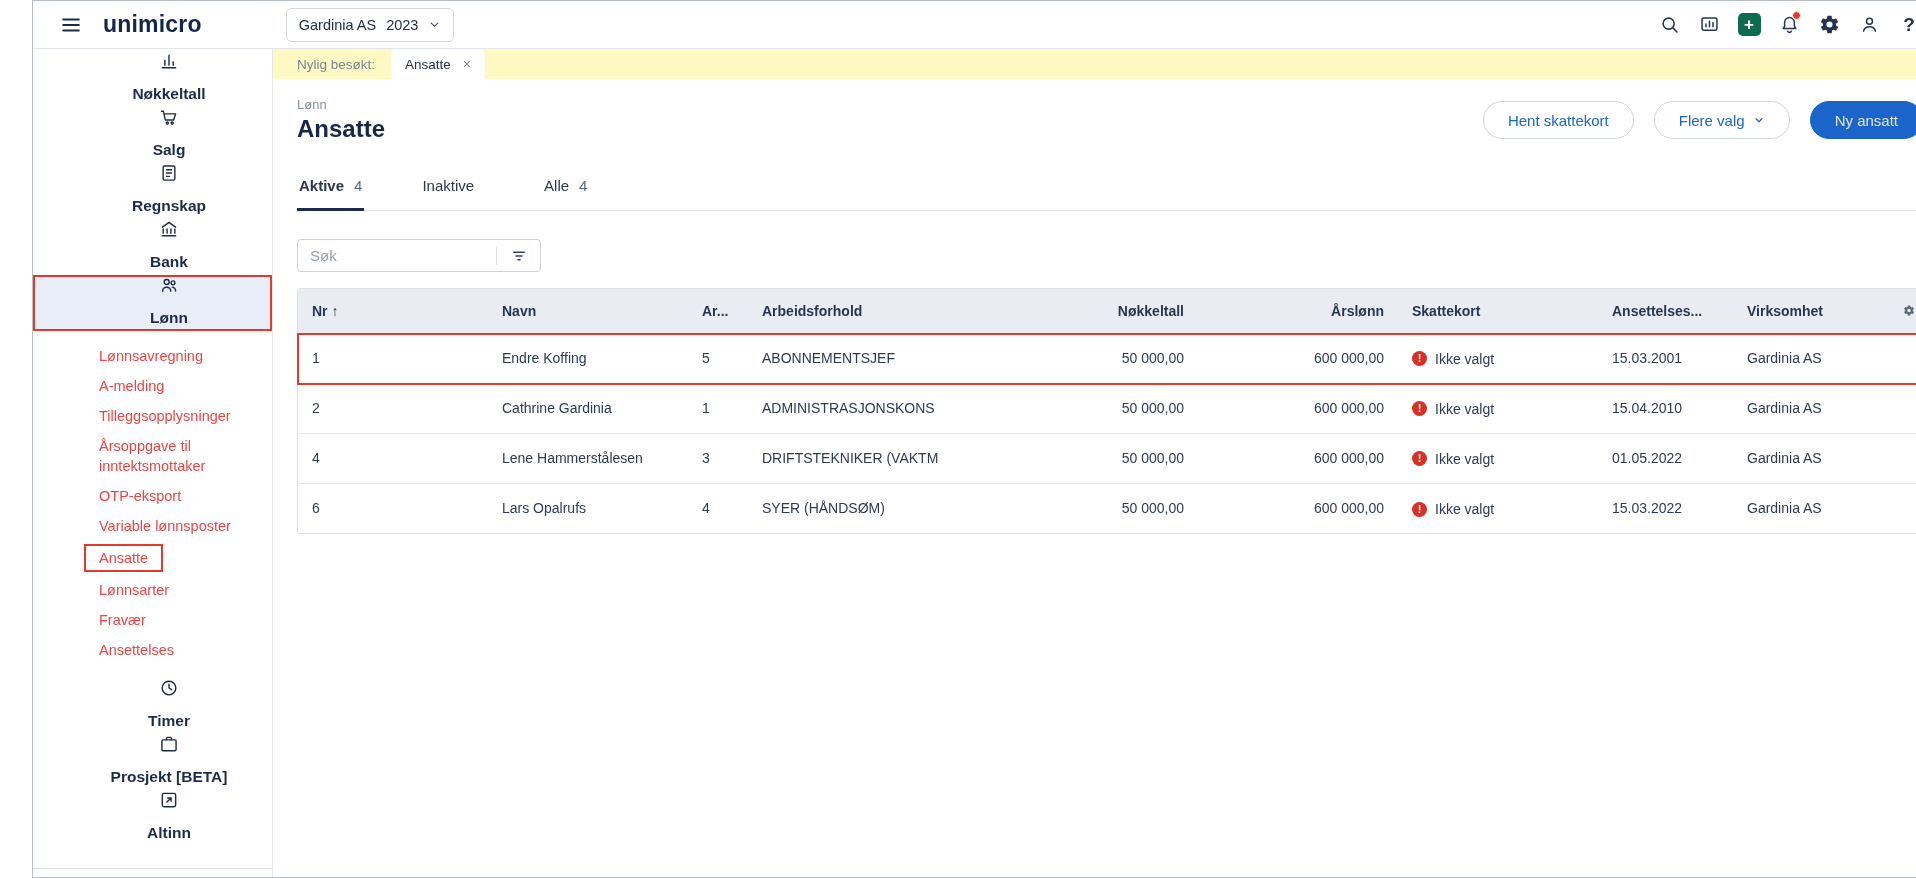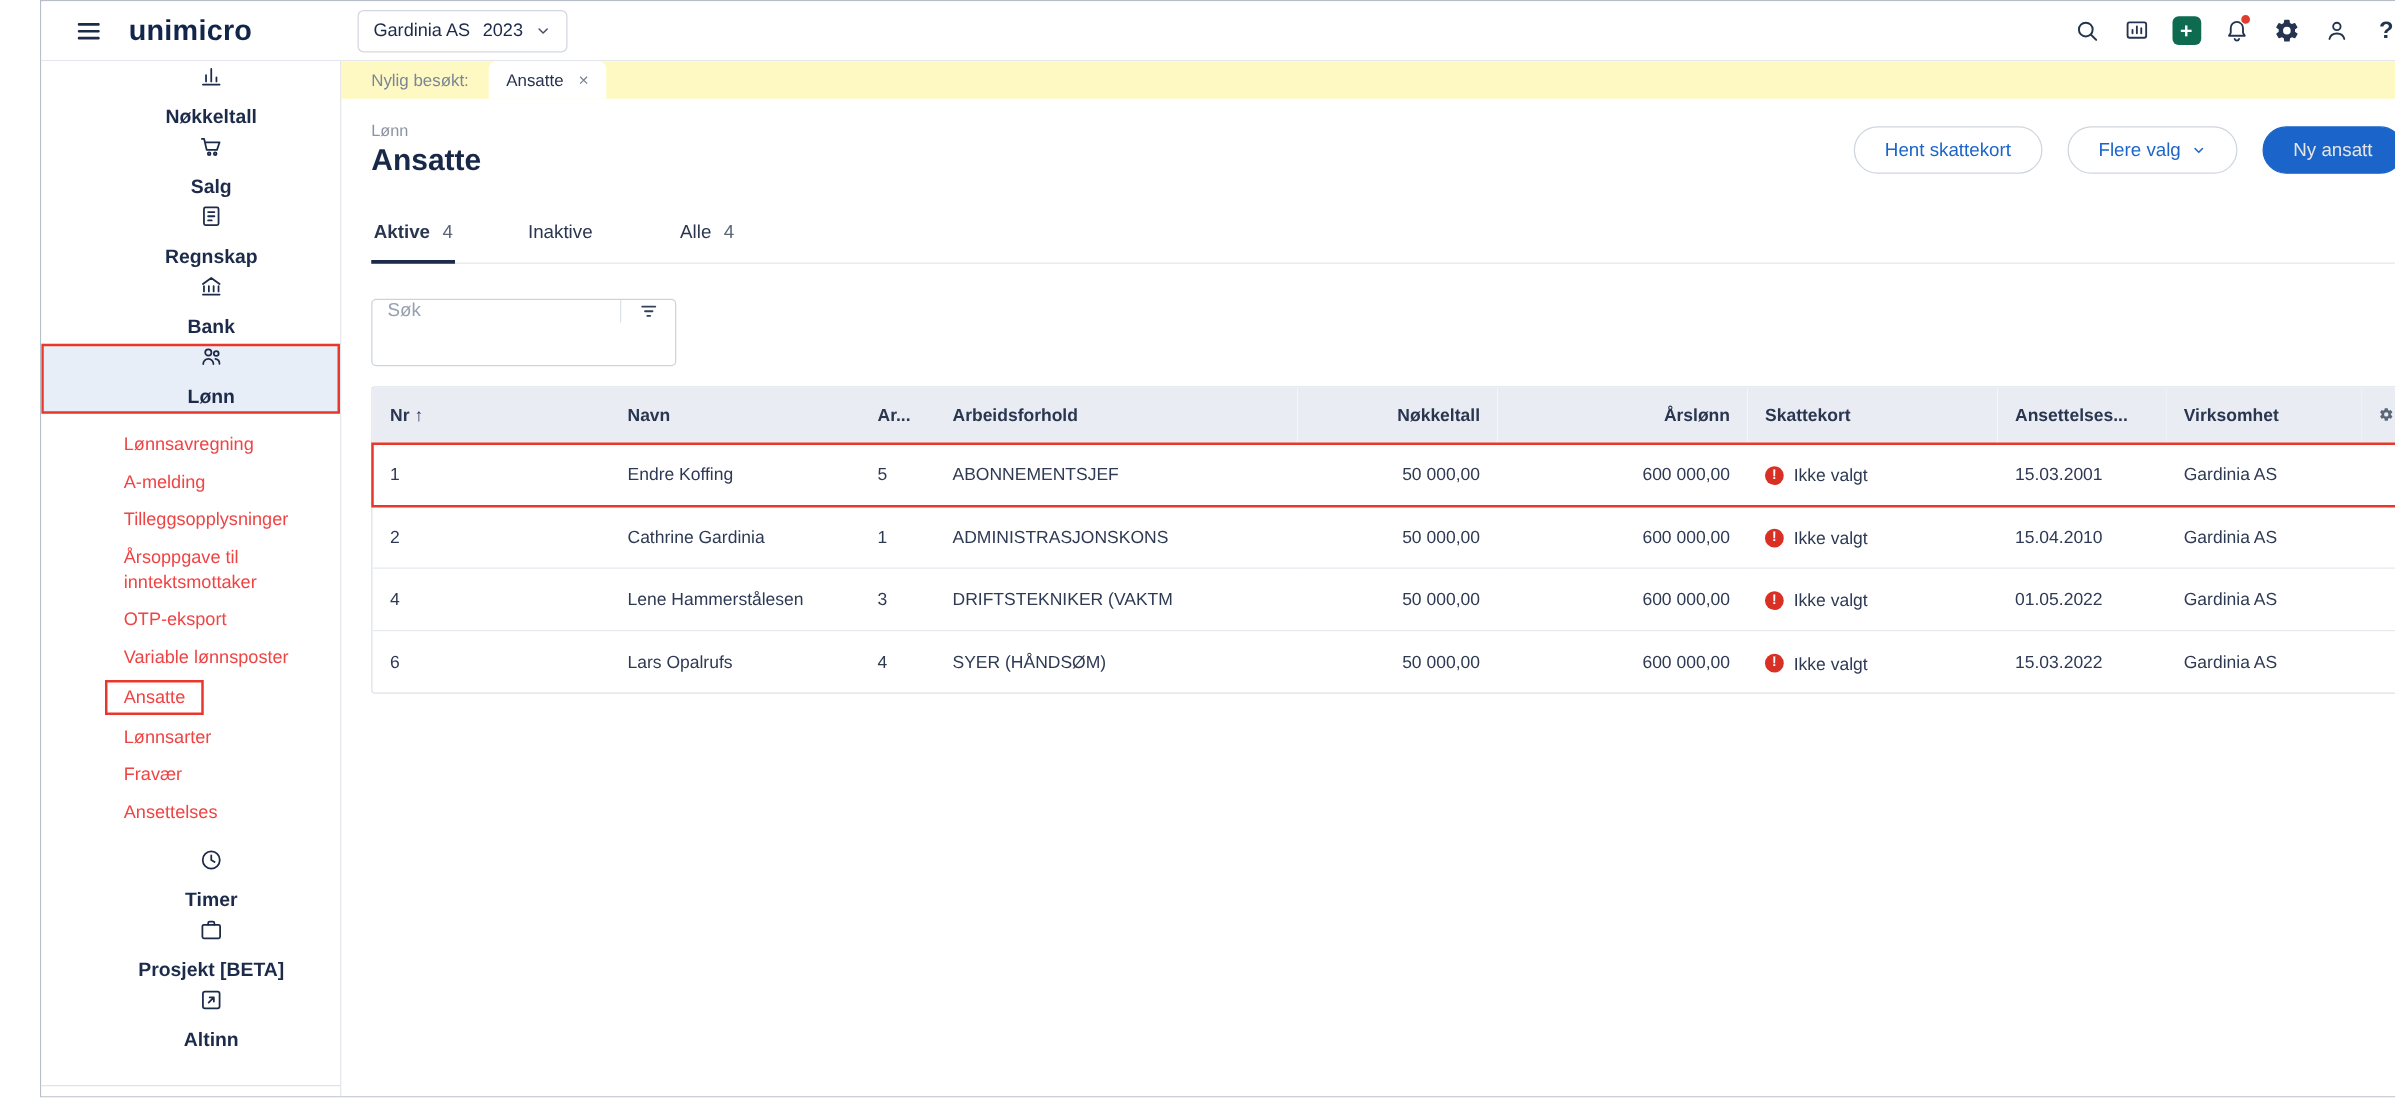--- a/index.html
+++ b/index.html
@@ -48,21 +48,21 @@
   .btn.primary { background: #1b65ca; color: #e5e5e5; border-color: #1b65ca; }
   .btn .chev { display: flex; }
 
   .ftabs { display: flex; gap: 56px; margin-top: 34px; border-bottom: 1px solid #e2e6ec; }
   .ftab { padding: 0 2px 16px; display: flex; gap: 10px; font-size: 15px; color: #2a3650; cursor: pointer; position: relative; }
   .ftab.active { font-weight: 700; }
   .ftab.active::after { content: ""; position: absolute; left: 0; right: 0; bottom: -1px; height: 3px; background: #1c2b4a; }
   .ftab .cnt { color: #5c6678; font-weight: 400; }
 
   .search-row { margin-top: 28px; display: flex; }
-  .search-box { width: 244px; height: 54px; border: 1px solid #ccd3dc; border-radius: 4px; display: flex; align-items: flex-start; background: #fff; }
+  .search-box { width: 244px; height: 33px; border: 1px solid #ccd3dc; border-radius: 4px; display: flex; align-items: center; background: #fff; }
   .search-input { flex: 1; border: 0; outline: 0; padding: 0 12px; font-size: 15px; font-family: inherit; color: #1d2b4a; background: transparent; border-radius: 4px; min-width: 0; }
   .search-input::placeholder { color: #97a0ae; }
   .filter-btn { width: 44px; border-left: 1px solid #dde2e9; display: flex; align-items: center; justify-content: center; color: #34405a; cursor: pointer; }
 
   .table-wrap { margin-top: 16px; position: relative; border: 1px solid #dde2e9; border-radius: 3px; width: 1631px; max-width: 100%; background: #fff; }
   table { width: 100%; border-collapse: collapse; table-layout: fixed; }
   thead th { background: #e9edf3; height: 44px; font-size: 14px; font-weight: 700; color: #2a3650; text-align: left; padding: 0 14px; white-space: nowrap; overflow: hidden; }
   tbody td { height: 50px; border-top: 1px solid #e6eaef; font-size: 14px; color: #2e3a54; padding: 0 14px; white-space: nowrap; overflow: hidden; }
   th.num, td.num { text-align: right; }
   .sort { color: #1c2b4a; margin-left: 4px; }

